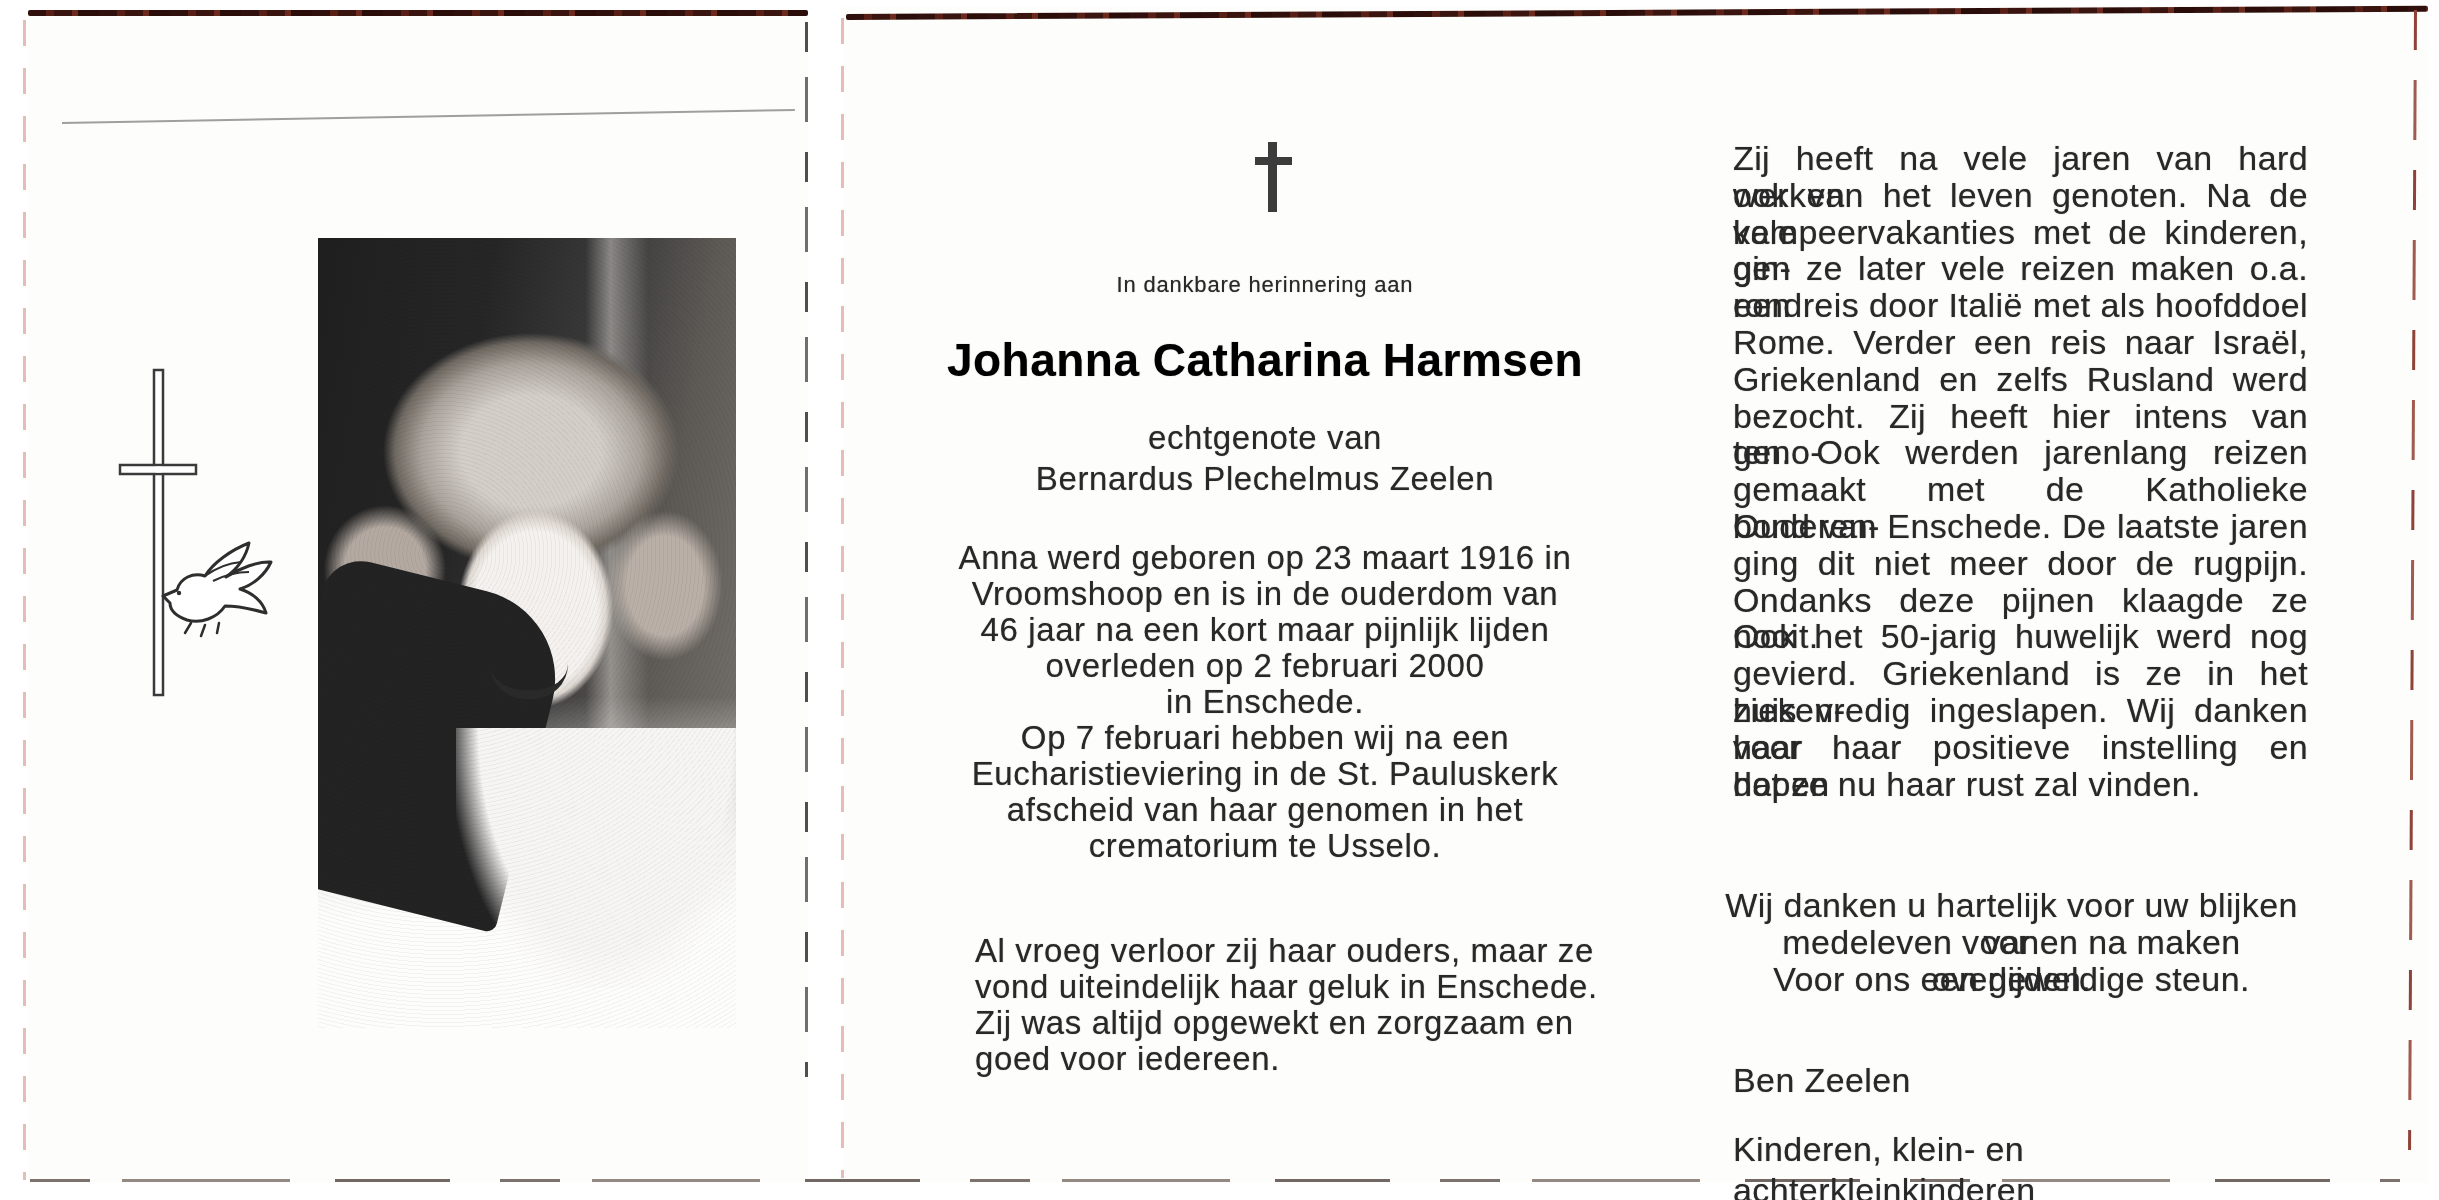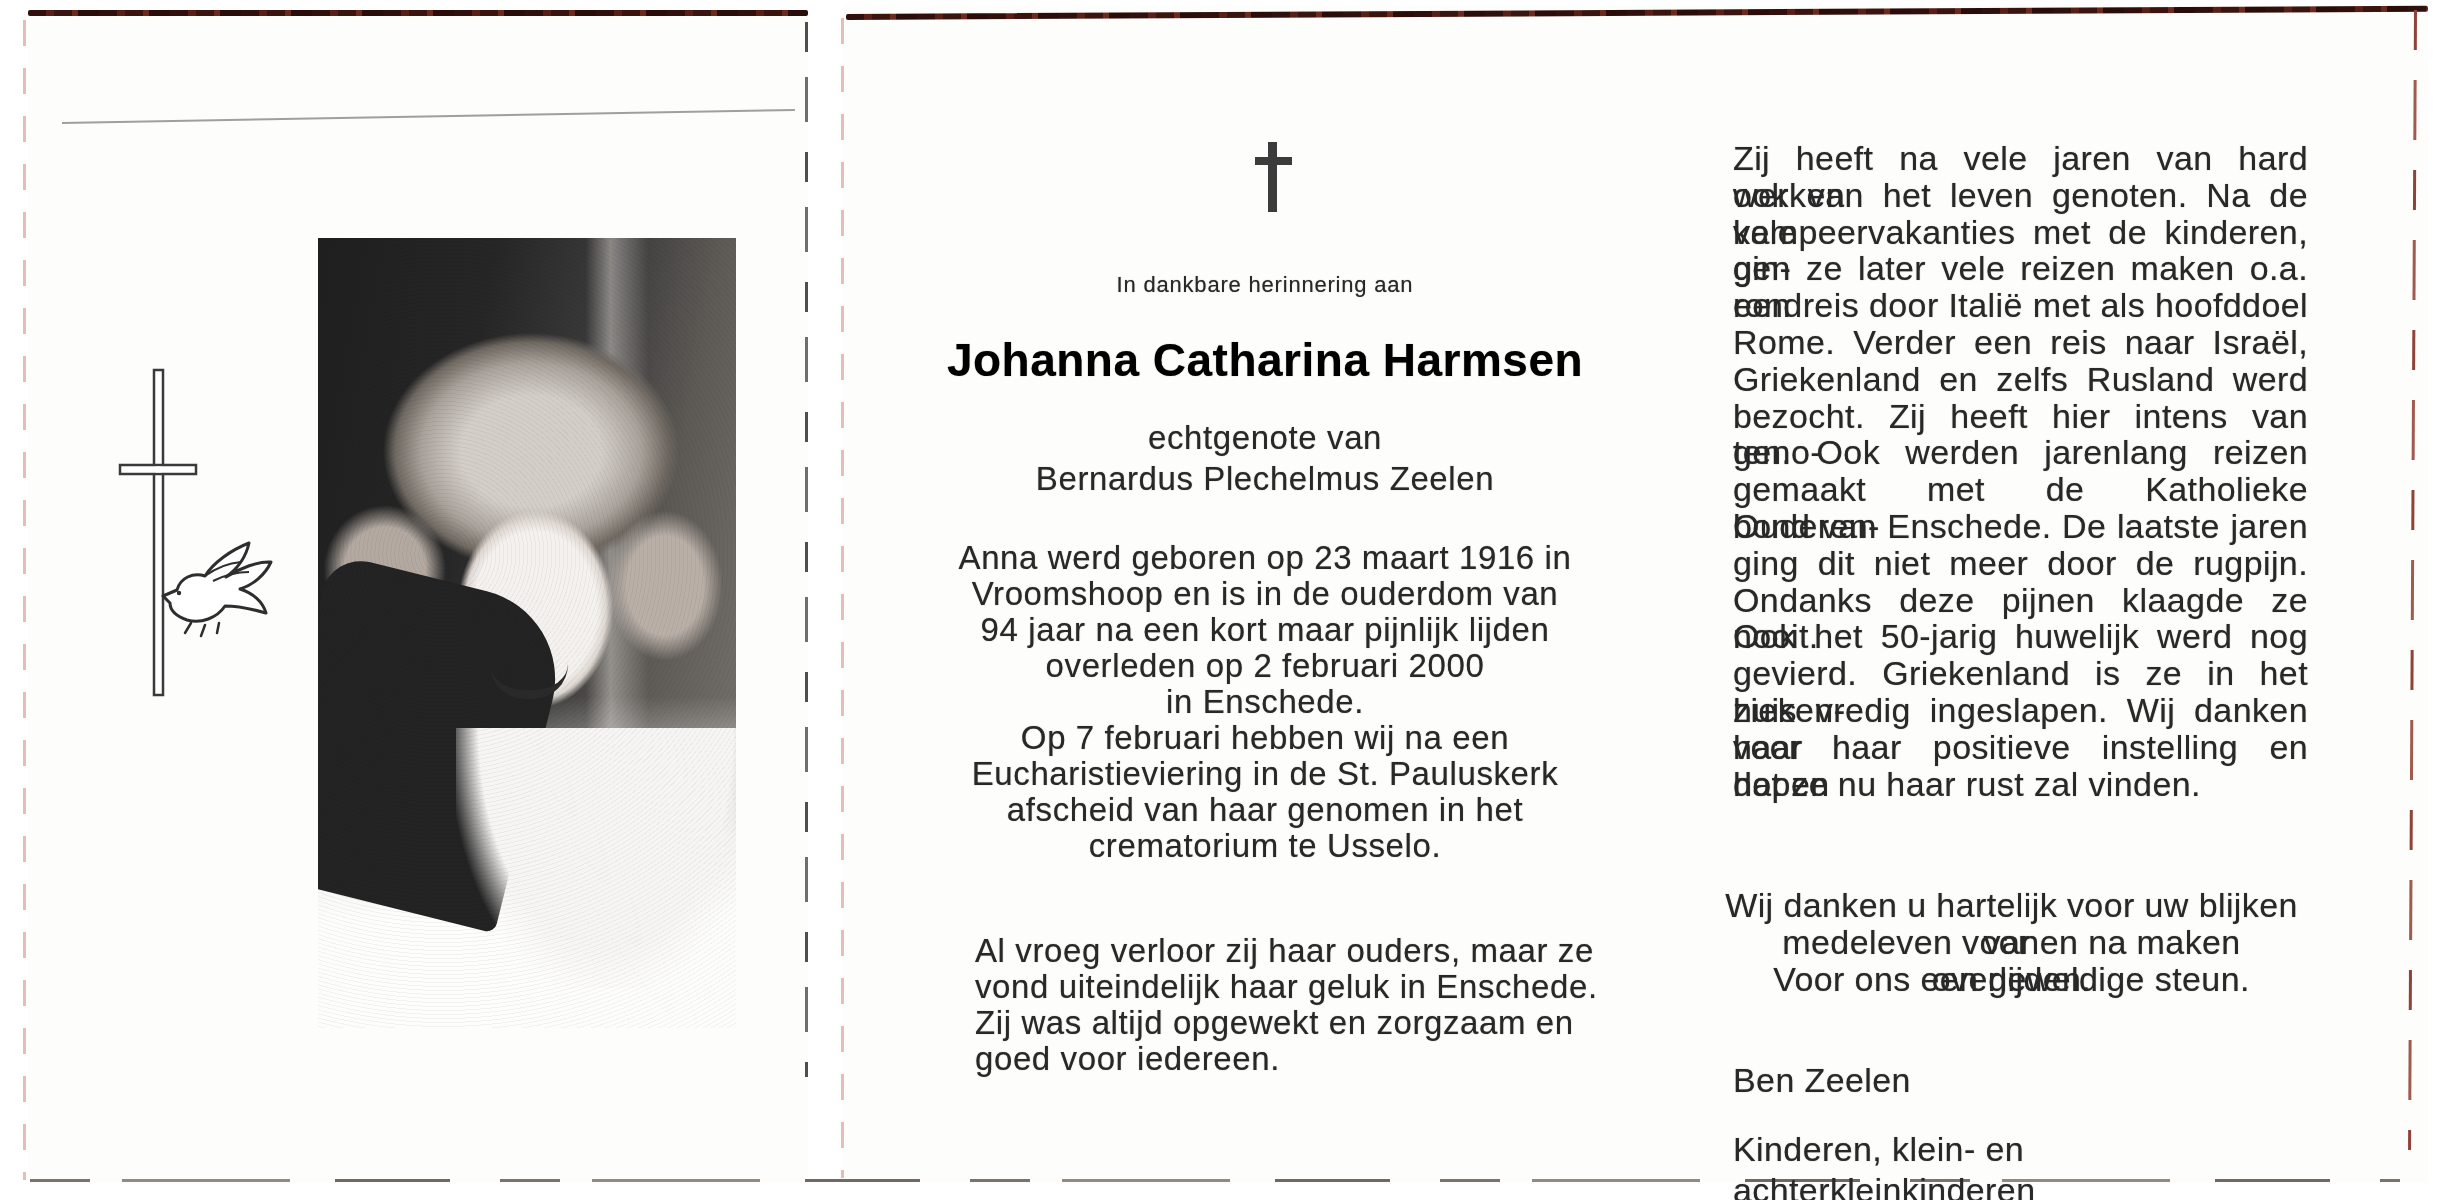--- a/index.html
+++ b/index.html
@@ -147,21 +147,21 @@
     <div class="block intro-line" style="top:266px;">In dankbare herinnering aan</div>
 
     <div class="block name-line" style="top:335px;">Johanna Catharina Harmsen</div>
 
     <div class="block line" style="top:420px;">echtgenote van</div>
     <div class="block line" style="top:461px;">Bernardus Plechelmus Zeelen</div>
 
     <div class="block" style="top:540px;">
         <div class="line">Anna werd geboren op 23 maart 1916 in</div>
         <div class="line">Vroomshoop en is in de ouderdom van</div>
-        <div class="line">94 jaar na een kort maar pijnlijk lijden</div>
+        <div class="line">46 jaar na een kort maar pijnlijk lijden</div>
         <div class="line">overleden op 2 februari 2000</div>
         <div class="line">in Enschede.</div>
         <div class="line">Op 7 februari hebben wij na een</div>
         <div class="line">Eucharistieviering in de St. Pauluskerk</div>
         <div class="line">afscheid van haar genomen in het</div>
         <div class="line last-line">crematorium te Usselo.</div>
       </div>
 
     <div class="block tribute" style="top:933px;">
         <div class="line">Al vroeg verloor zij haar ouders, maar ze</div>

